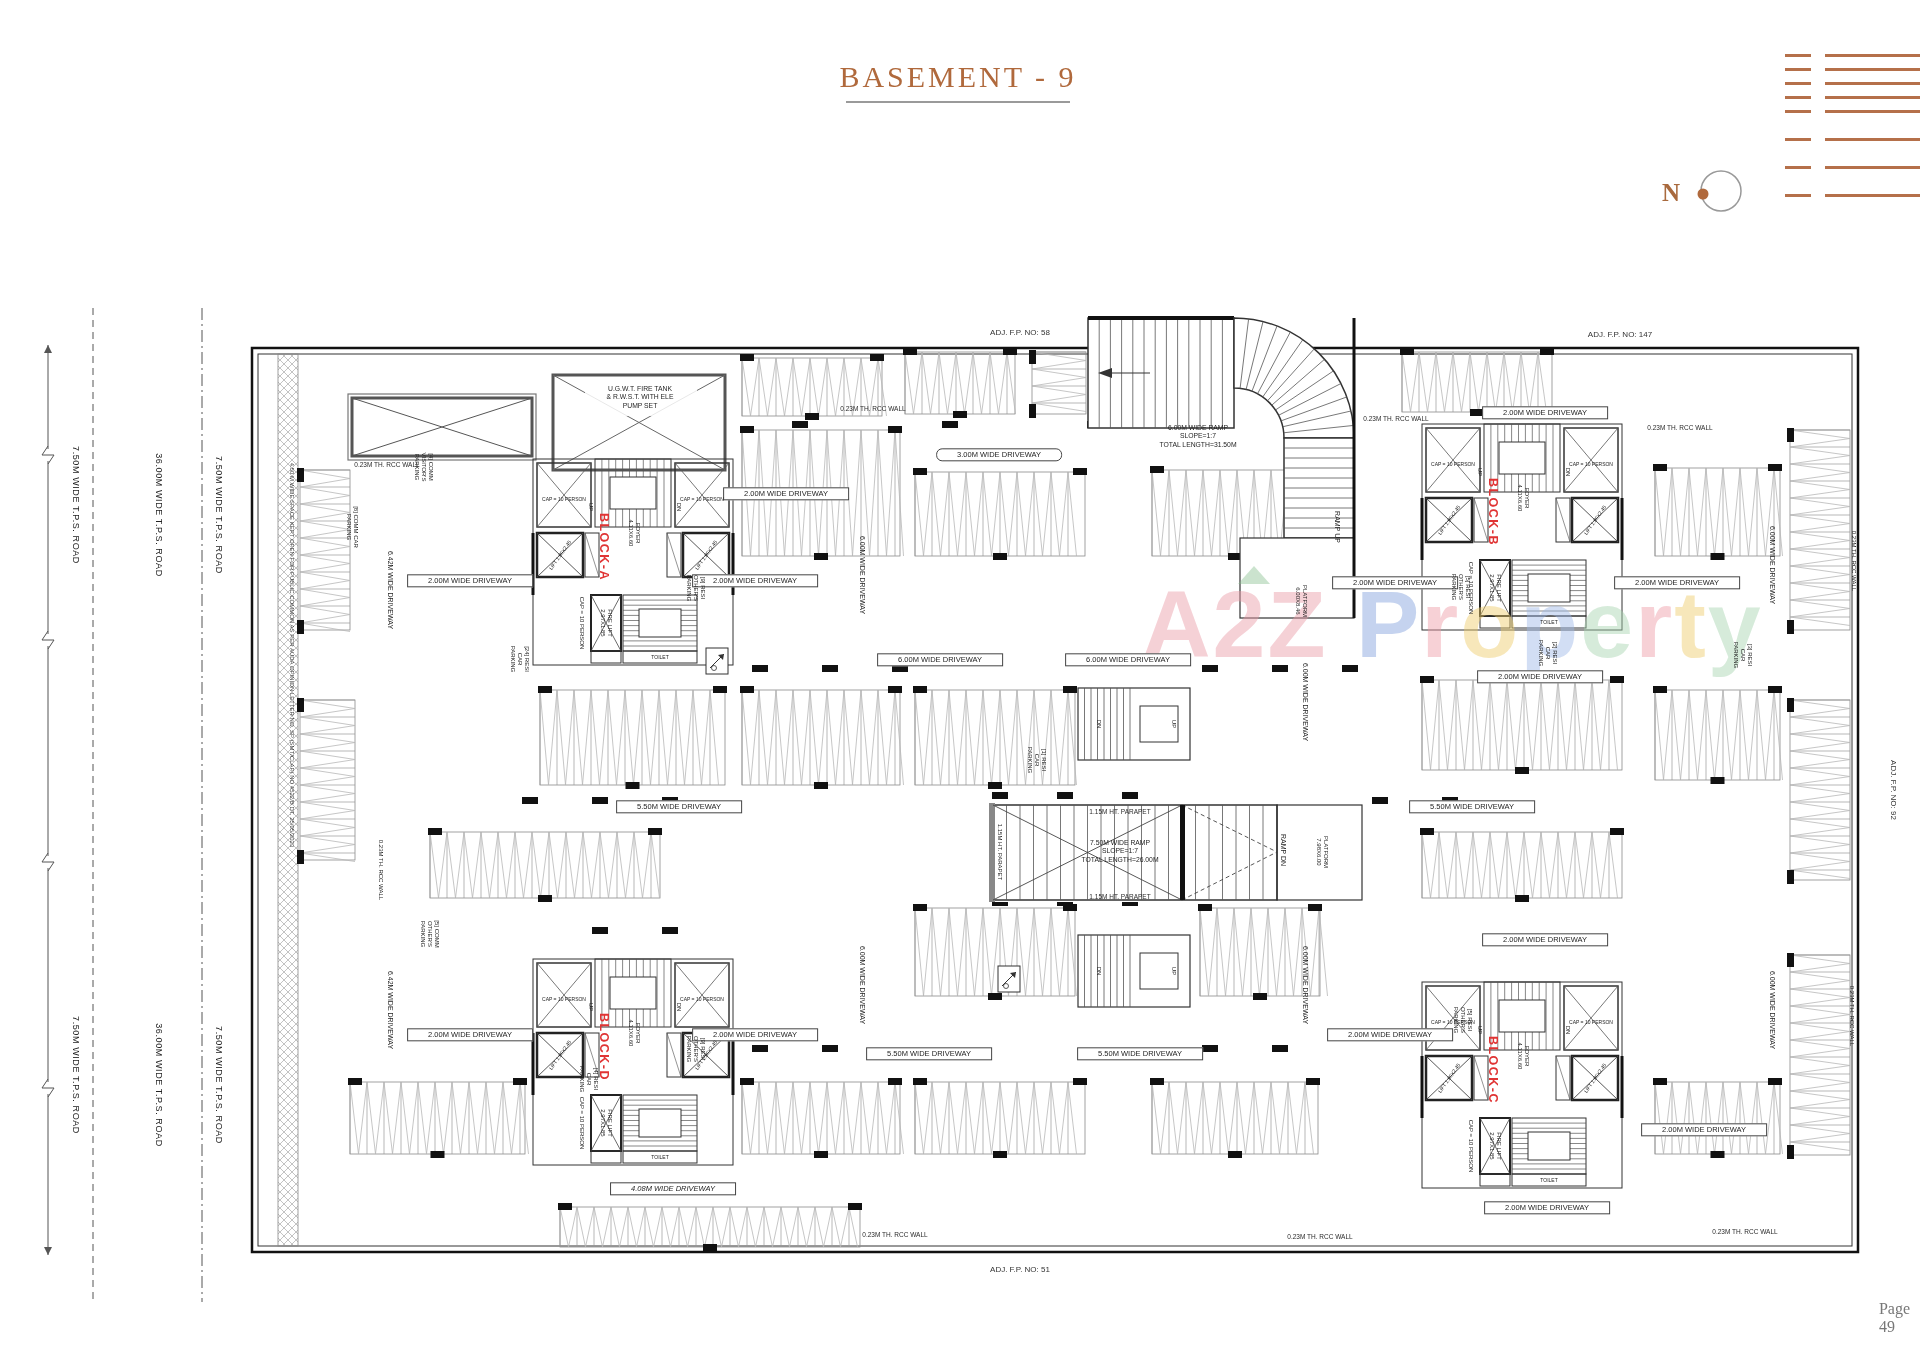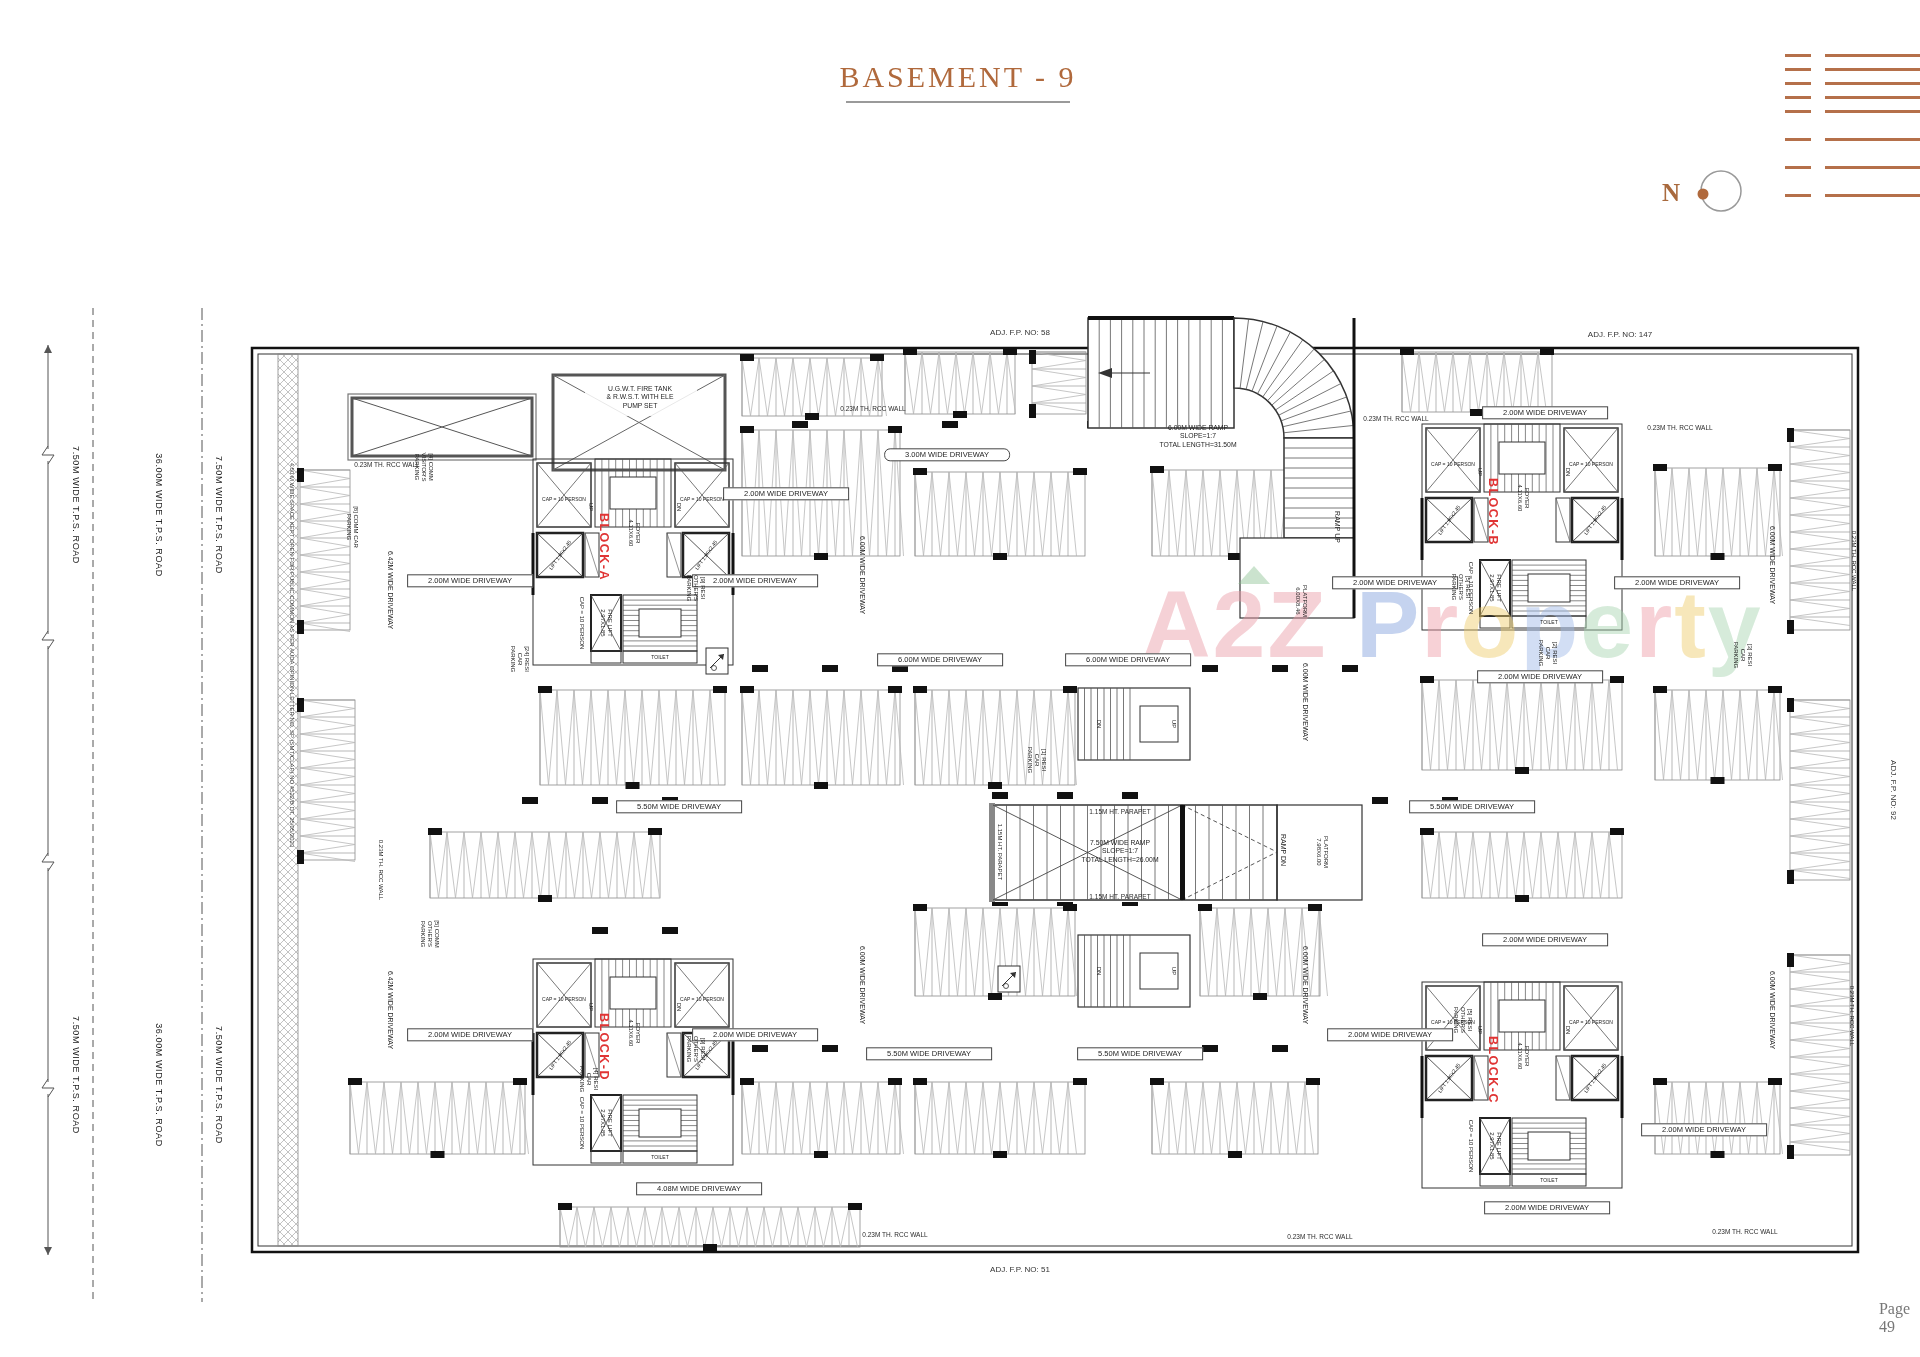--- a/index.html
+++ b/index.html
@@ -898,38 +898,38 @@
         <line x1="1002" y1="986" x2="1016" y2="972" stroke="#333" stroke-width="1"></line>
         <path d="M1016 972 l-6 1 l5 5 z" fill="#333"></path>
         <circle cx="1006" cy="986" r="2.5" fill="none" stroke="#333" stroke-width="0.8"></circle>
       </g>
     </svg>
 
   <div class="wm-brand"><span class="roof"></span><span style="color: rgb(234, 154, 166);">A</span><span style="color: rgb(234, 154, 166);">2</span><span style="color: rgb(234, 154, 166);">Z</span><span style="color: rgb(0, 0, 0);"> </span><span style="color: rgb(127, 159, 220);">P</span><span style="color: rgb(239, 154, 166);">r</span><span style="color: rgb(238, 203, 103);">o</span><span style="color: rgb(157, 184, 232);">p</span><span style="color: rgb(165, 211, 174);">e</span><span style="color: rgb(239, 154, 166);">r</span><span style="color: rgb(238, 203, 103);">t</span><span style="color: rgb(165, 211, 174);">y</span></div>
 
   <div id="labels">
       <div class="lbl box" style="left: 786px; top: 494px;">2.00M WIDE DRIVEWAY</div>
-      <div class="lbl box" style="left: 947px; top: 455px; border-radius: 6px;">3.00M WIDE DRIVEWAY</div>
+      <div class="lbl box" style="left: 999px; top: 455px; border-radius: 6px;">3.00M WIDE DRIVEWAY</div>
       <div class="lbl box" style="left: 1545px; top: 413px;">2.00M WIDE DRIVEWAY</div>
       <div class="lbl box" style="left: 1395px; top: 583px;">2.00M WIDE DRIVEWAY</div>
       <div class="lbl box" style="left: 1677px; top: 583px;">2.00M WIDE DRIVEWAY</div>
       <div class="lbl box" style="left: 1540px; top: 677px;">2.00M WIDE DRIVEWAY</div>
       <div class="lbl box" style="left: 470px; top: 581px;">2.00M WIDE DRIVEWAY</div>
       <div class="lbl box" style="left: 755px; top: 581px;">2.00M WIDE DRIVEWAY</div>
       <div class="lbl box" style="left: 940px; top: 660px;">6.00M WIDE DRIVEWAY</div>
       <div class="lbl box" style="left: 1128px; top: 660px;">6.00M WIDE DRIVEWAY</div>
       <div class="lbl box" style="left: 679px; top: 807px;">5.50M WIDE DRIVEWAY</div>
       <div class="lbl box" style="left: 1472px; top: 807px;">5.50M WIDE DRIVEWAY</div>
       <div class="lbl box" style="left: 929px; top: 1054px;">5.50M WIDE DRIVEWAY</div>
       <div class="lbl box" style="left: 1140px; top: 1054px;">5.50M WIDE DRIVEWAY</div>
       <div class="lbl box" style="left: 1545px; top: 940px;">2.00M WIDE DRIVEWAY</div>
       <div class="lbl box" style="left: 470px; top: 1035px;">2.00M WIDE DRIVEWAY</div>
       <div class="lbl box" style="left: 755px; top: 1035px;">2.00M WIDE DRIVEWAY</div>
       <div class="lbl box" style="left: 1390px; top: 1035px;">2.00M WIDE DRIVEWAY</div>
-      <div class="lbl box" style="left: 699px; top: 1189px;">4.08M WIDE DRIVEWAY</div>
+      <div class="lbl box" style="left: 673px; top: 1189px; font-style: italic;">4.08M WIDE DRIVEWAY</div>
       <div class="lbl box" style="left: 1547px; top: 1208px;">2.00M WIDE DRIVEWAY</div>
       <div class="lbl box" style="left: 1704px; top: 1130px;">2.00M WIDE DRIVEWAY</div>
       <div class="lbl vert" style="left: 390px; top: 590px;">6.42M WIDE DRIVEWAY</div>
       <div class="lbl vert" style="left: 390px; top: 1010px;">6.42M WIDE DRIVEWAY</div>
       <div class="lbl vert" style="left: 862px; top: 575px;">6.00M WIDE DRIVEWAY</div>
       <div class="lbl vert" style="left: 862px; top: 985px;">6.00M WIDE DRIVEWAY</div>
       <div class="lbl vert" style="left: 1305px; top: 702px;">6.00M WIDE DRIVEWAY</div>
       <div class="lbl vert" style="left: 1305px; top: 985px;">6.00M WIDE DRIVEWAY</div>
       <div class="lbl vert" style="left: 1772px; top: 565px;">6.00M WIDE DRIVEWAY</div>
       <div class="lbl vert" style="left: 1772px; top: 1010px;">6.00M WIDE DRIVEWAY</div>

